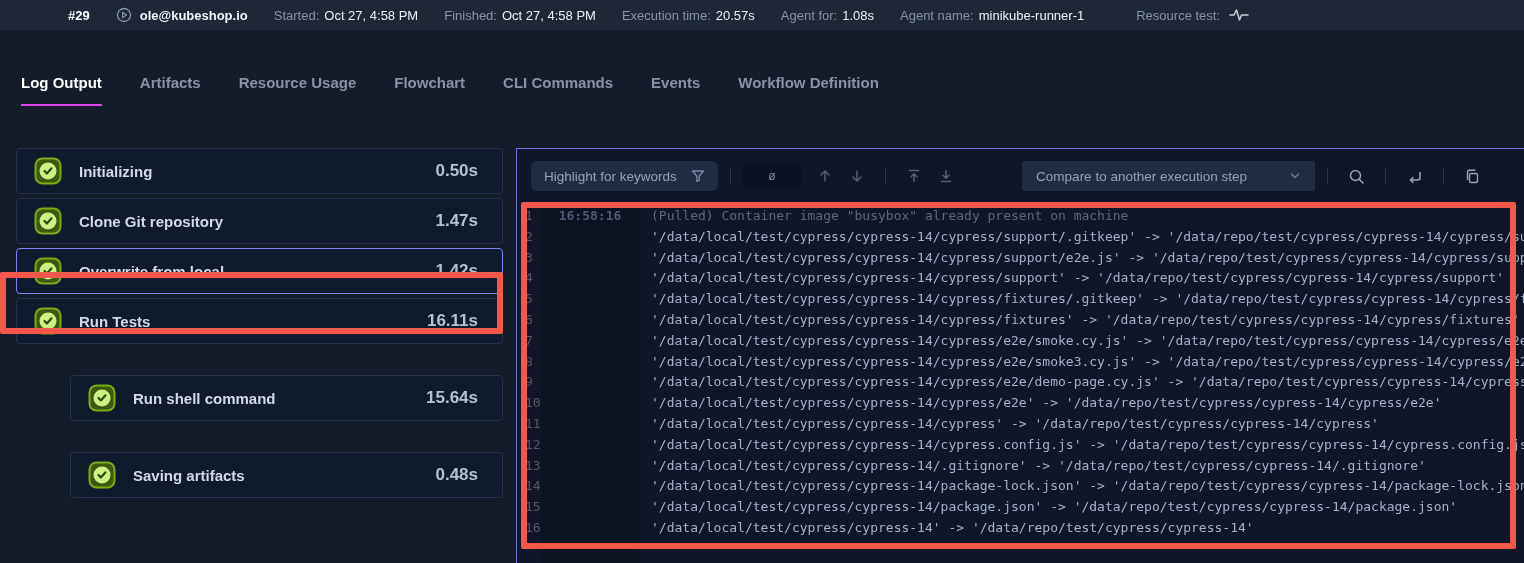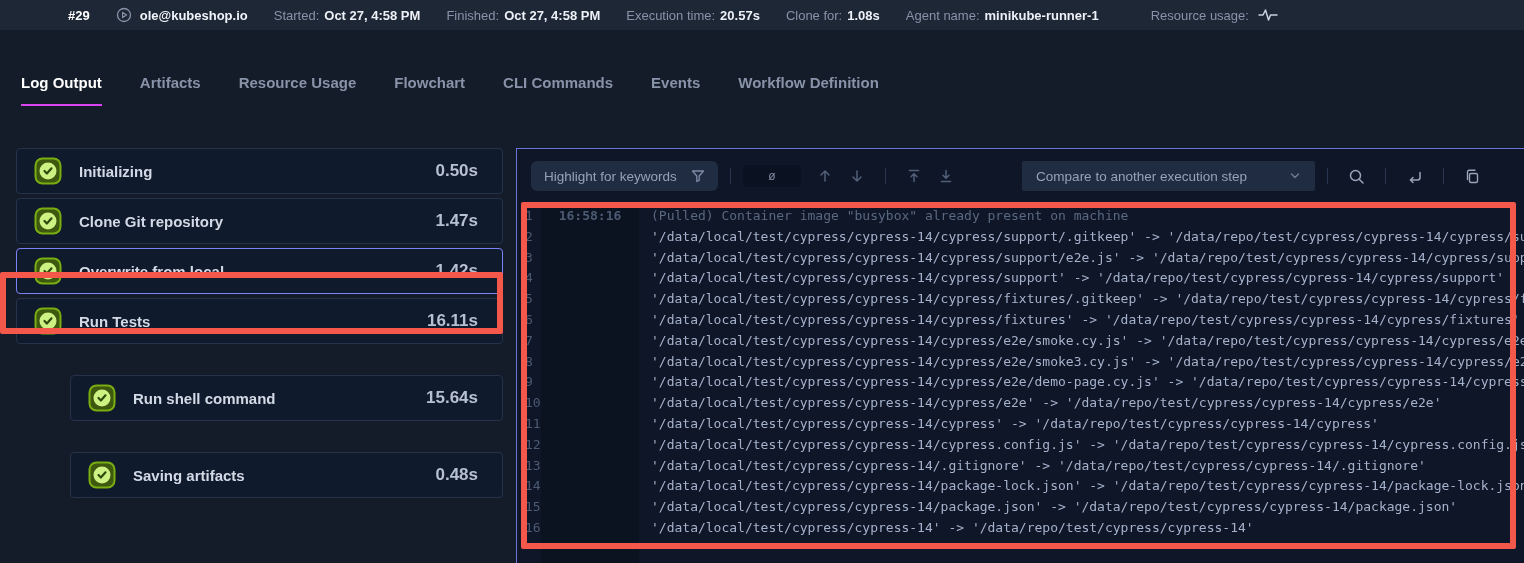--- a/index.html
+++ b/index.html
@@ -15,21 +15,21 @@
     background: #1e2736; display: flex; align-items: center;
     padding-left: 68px; font-size: 13px; white-space: nowrap;
   }
   .topbar > * { margin-right: 26px; }
   .run-number { font-weight: 700; color: #ffffff; }
   .user { display: inline-flex; align-items: center; gap: 8px; color: #f2f5fa; font-weight: 600; }
   .fields { display: inline-flex; }
   .fields > span.field { margin-right: 26px; }
   .field { color: #8893a9; display: inline-flex; align-items: center; }
   .flabel { color: #8893a9; }
-  .fvalue { color: #eef1f7; font-weight: 700; margin-left: 5px; }
+  .fvalue { color: #eef1f7; font-weight: 400; margin-left: 5px; }
   .wave { margin-left: 8px; display: inline-flex; color: #c8d0dd; }
   .playcircle { display: inline-flex; color: #8893a9; }
   
   .tabs { position: absolute; top: 74px; left: 21px; display: flex; gap: 38px;
     font-size: 15px; font-weight: 700; }
   .tab { color: #8893a9; padding-bottom: 13px; cursor: pointer; }
   .tab.active { color: #ffffff; border-bottom: 2px solid #d946ef; }
   
   .steps { position: absolute; left: 16px; top: 148px; width: 487px;
     display: flex; flex-direction: column; gap: 4px; }
@@ -90,30 +90,30 @@
       </span>
       <span class="field">
         <span class="flabel">Finished:</span>
         <span class="fvalue">Oct 27, 4:58 PM</span>
       </span>
       <span class="field">
         <span class="flabel">Execution time:</span>
         <span class="fvalue">20.57s</span>
       </span>
       <span class="field">
-        <span class="flabel">Clone for:</span>
+        <span class="flabel">Agent for:</span>
         <span class="fvalue">1.08s</span>
       </span>
       <span class="field">
         <span class="flabel">Agent name:</span>
         <span class="fvalue">minikube-runner-1</span>
       </span>
     </span>
   <span class="field">
-    <span class="flabel">Resource usage:</span>
+    <span class="flabel">Resource test:</span>
     <span class="wave">
       <svg width="22" height="14" viewBox="0 0 22 14">
           <polyline points="2,7 6,7 8.5,2 11.5,12 13.5,7 20,7" fill="none" stroke="currentColor" stroke-width="1.5" stroke-linejoin="round" stroke-linecap="round"></polyline>
         </svg>
     </span>
   </span>
 </div>
 
 <div class="tabs">
 

